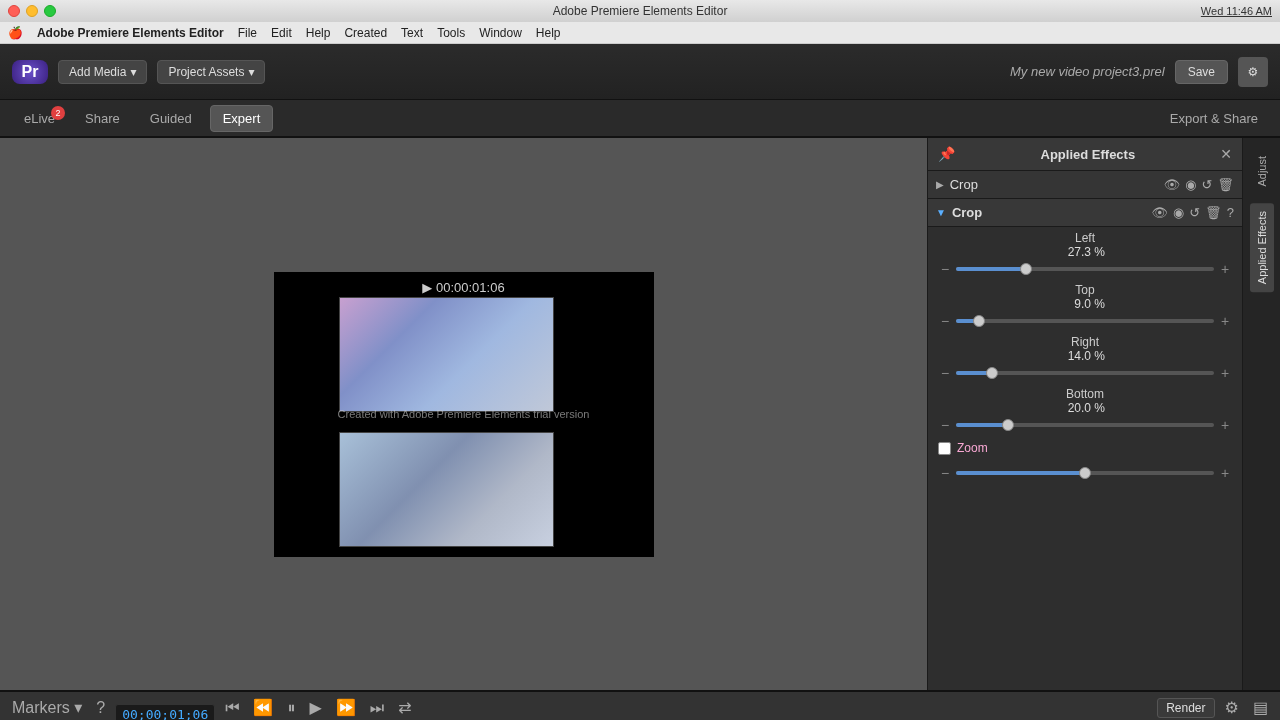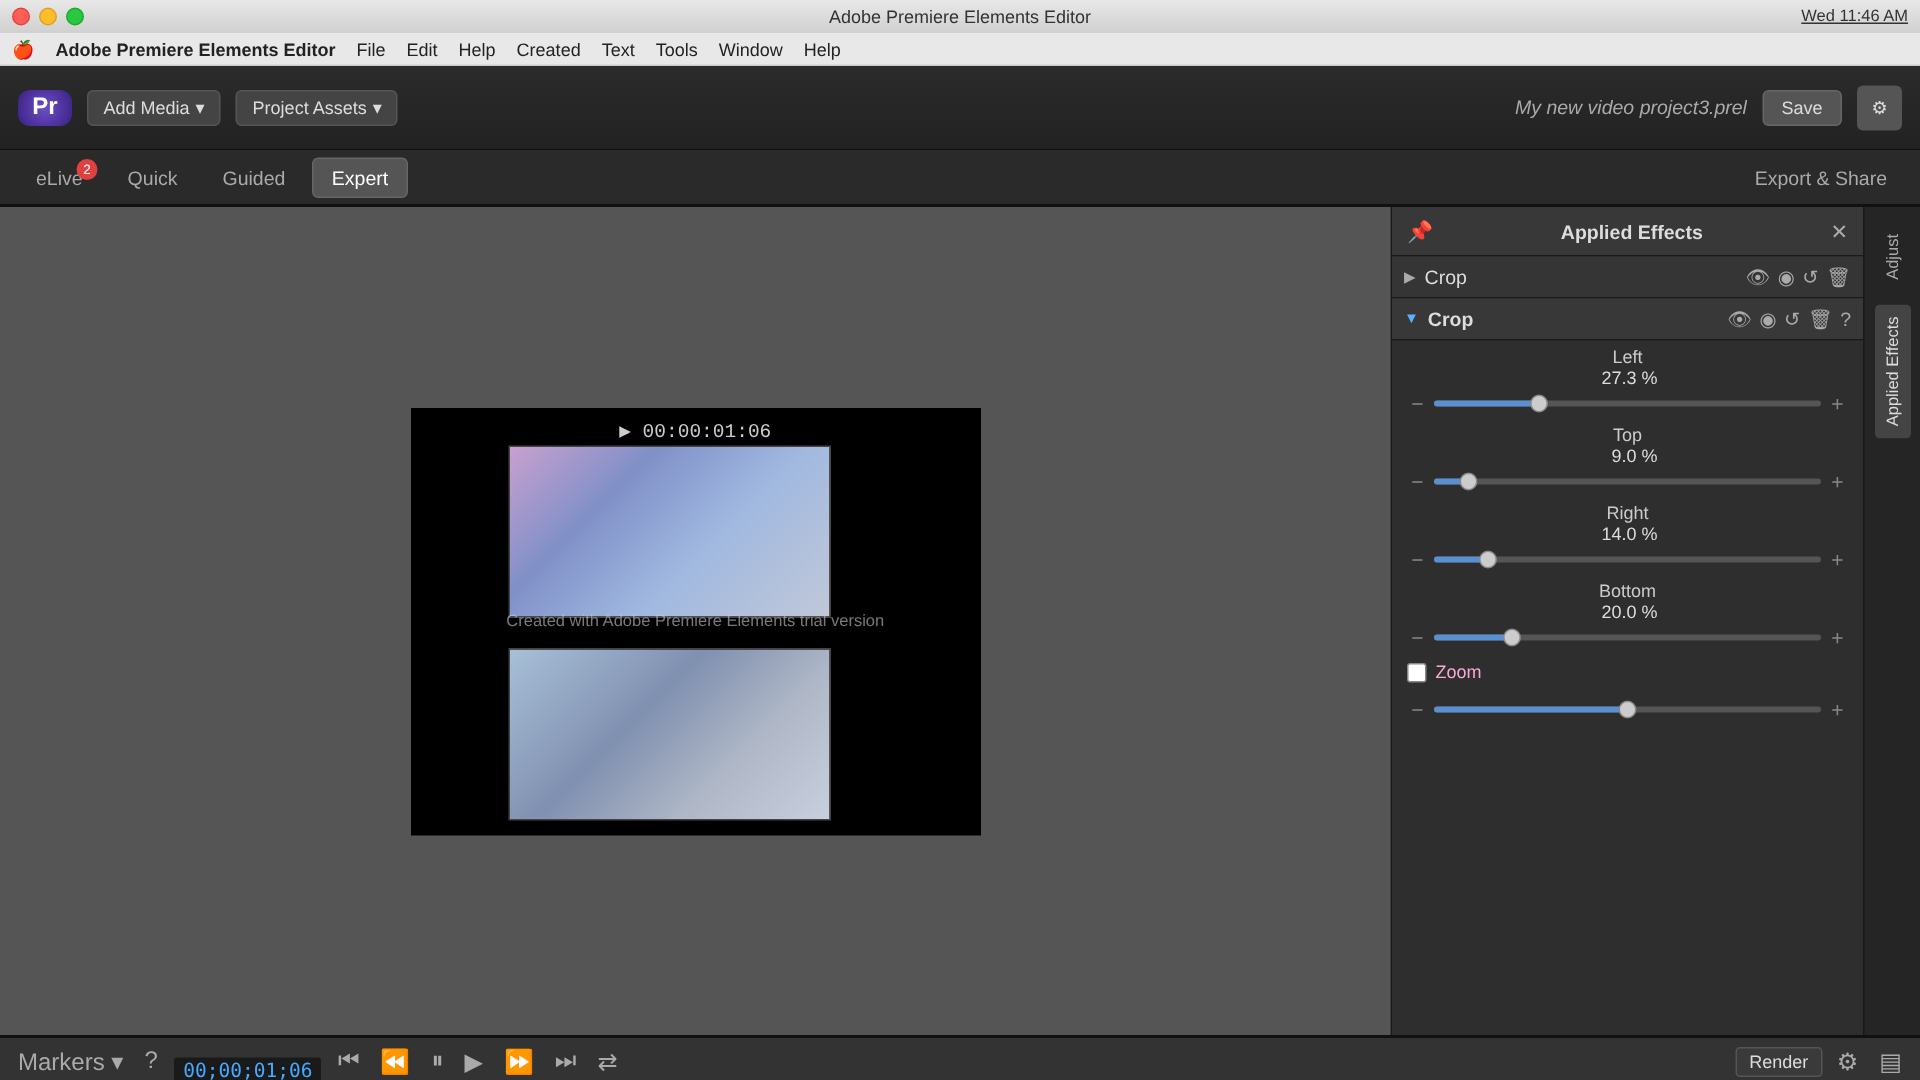--- a/index.html
+++ b/index.html
@@ -164,21 +164,21 @@
       background: #000;
       position: relative;
       overflow: hidden;
     }
     .preview-timecode {
       position: absolute;
       top: 8px; left: 0; right: 0;
       text-align: center;
       color: #ccc;
       font-size: 13px;
-      font-family: Liberation Mono, monospace;
+      font-family: Liberation Sans, sans-serif;
     }
     .preview-watermark {
       position: absolute;
       top: 50%; left: 50%;
       transform: translate(-50%, -50%);
       color: rgba(200,200,200,0.6);
       font-size: 11px;
       text-align: center;
       white-space: nowrap;
     }
@@ -425,21 +425,21 @@
   <span class="project-name">My new video project3.prel</span>
   <button class="save-btn">Save</button>
   <div style="width:30px;height:30px;background:#555;border-radius:4px;display:flex;align-items:center;justify-content:center;cursor:pointer;">⚙</div>
 </div>
 
 <div id="navbar">
   <div class="nav-elive">
     <button class="nav-btn">eLive</button>
     <span class="nav-badge">2</span>
   </div>
-  <button class="nav-btn">Quick</button>
+  <button class="nav-btn">Share</button>
   <button class="nav-btn">Guided</button>
   <button class="nav-btn active">Expert</button>
   <div class="nav-spacer"></div>
   <button class="export-btn">Export &amp; Share</button>
 </div>
 
 <div id="main">
 
   <div id="preview-area">
     <div id="preview-canvas">

